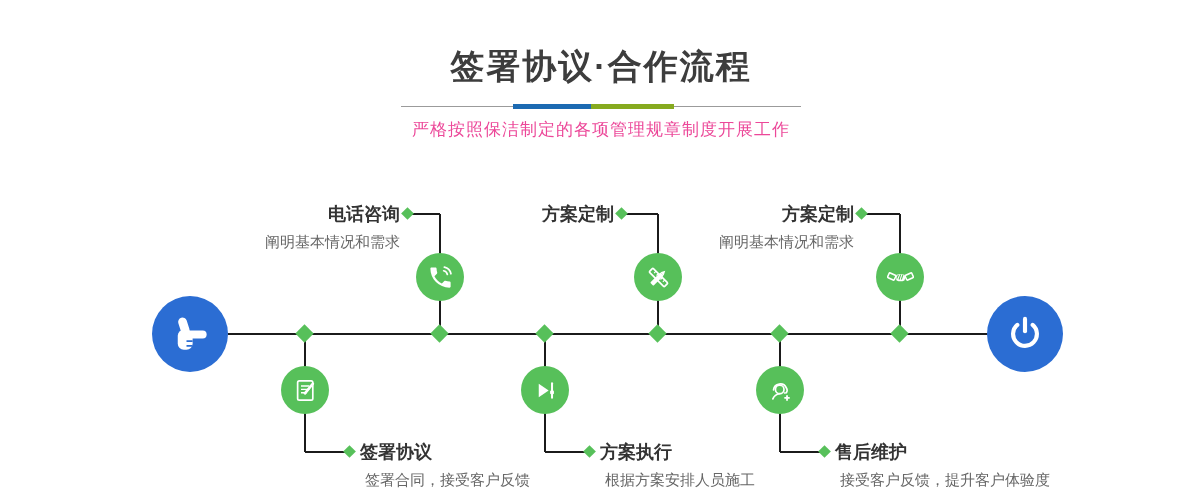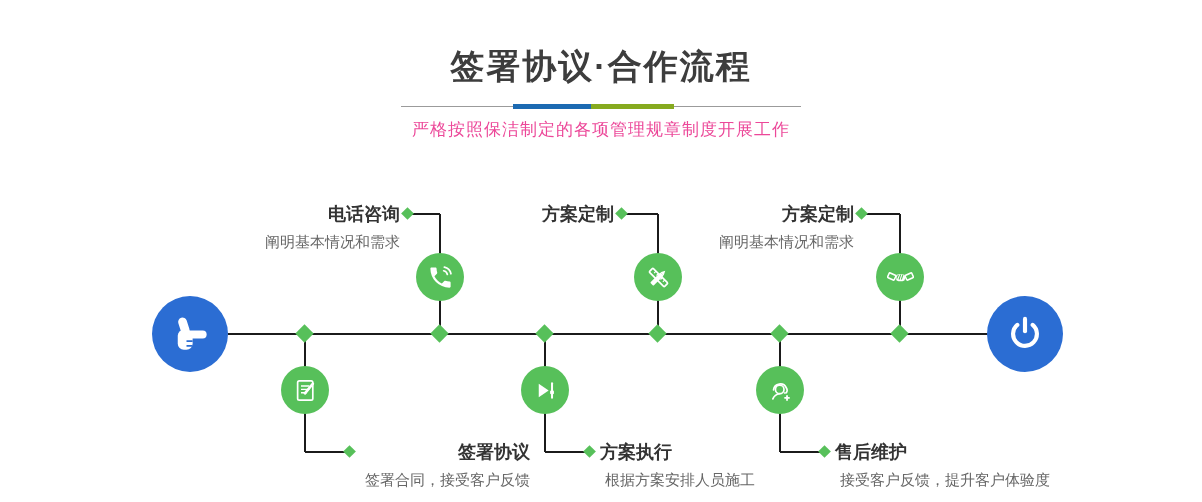--- a/index.html
+++ b/index.html
@@ -50,21 +50,21 @@
   .gc-b1{left:281px;top:354px;} .gc-b2{left:521px;top:354px;} .gc-b3{left:756px;top:354px;}
 
   
   .lbl { position:absolute; }
   .lbl .t { font-size:18px; font-weight:bold; color:#333333; }
   .lbl .d { font-size:15px; color:#666666; margin-top:7px; }
   .lbl-top { text-align:right; top:190px; }
   .lbl-t1 { right:802px; } .lbl-t2 { right:588px; } .lbl-t3 { right:348px; }
   .lbl-bottom { text-align:left; top:428px; }
   .lbl-bottom .d { margin-left:5px; }
-  .lbl-b1 { left:360px;text-align:right; } .lbl-b2 { left:600px; } .lbl-b3 { left:835px; }
+  .lbl-b1 { left:360px; } .lbl-b2 { left:600px; } .lbl-b3 { left:835px; }
 </style>
 </head>
 <body>
 
 <div class="page">
 
   <div class="header">
     <div class="main-title">签署协议·合作流程</div>
     <div class="divider">
       <div class="base"></div>

